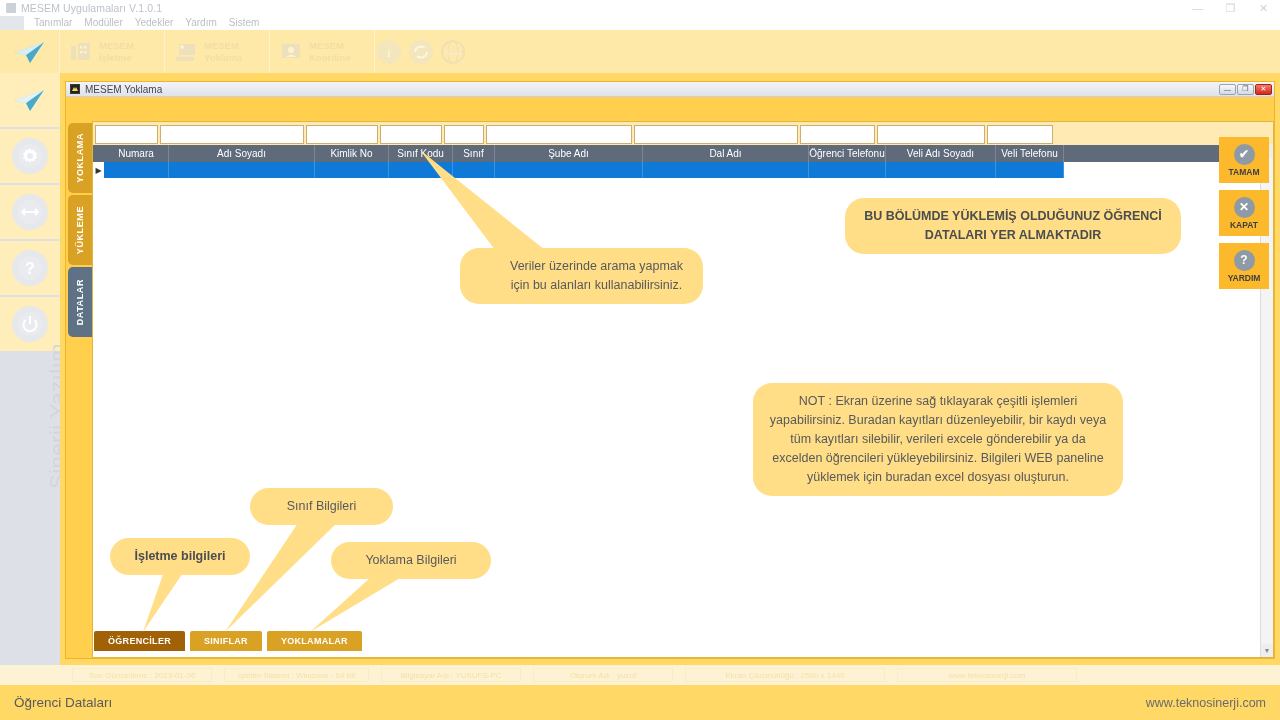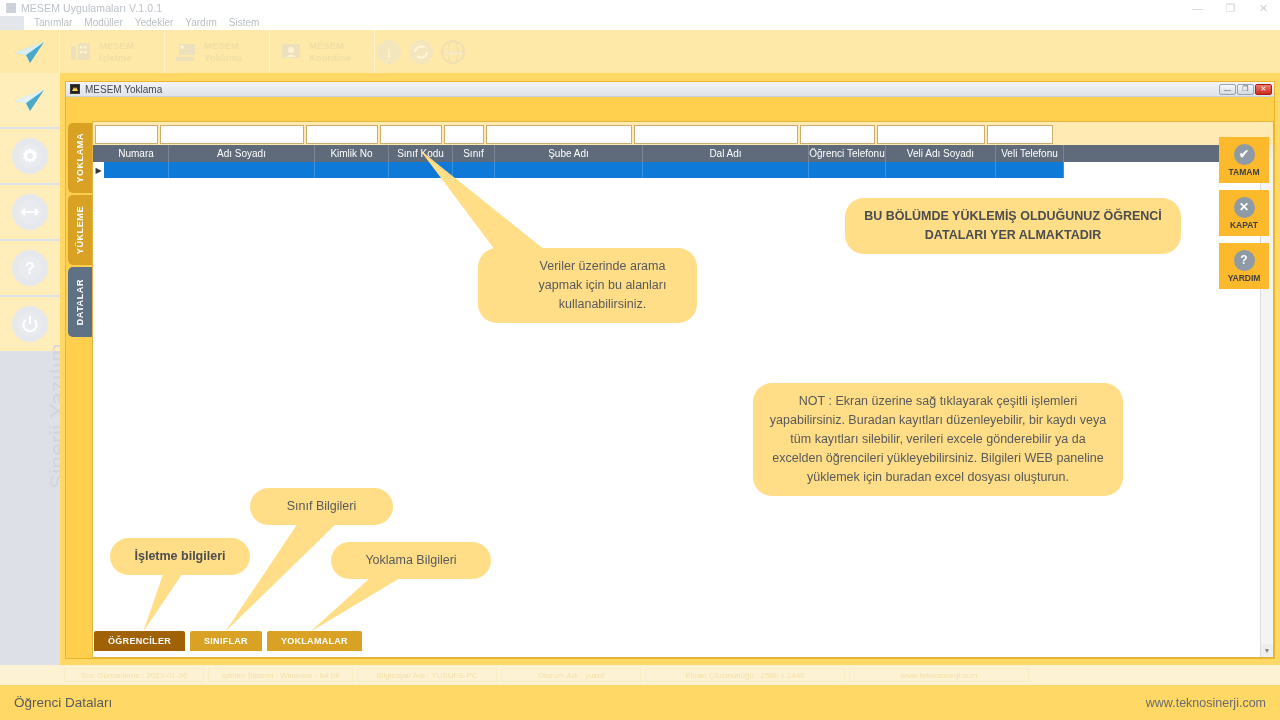--- a/index.html
+++ b/index.html
@@ -226,21 +226,21 @@
   }
   .callout.strong { font-weight: bold; color: #4c4d4f; }
   .tail { position: absolute; z-index: 29; }
 
   
   .statusstrip {
     position: absolute; top: 665px; left: 0; width: 1280px; height: 20px;
     background: #fdf3d4; display: flex; align-items: center;
   }
   .status-cell {
-    height: 14px; border: 1px solid #fbedc3; margin-left: 4px;
+    height: 14px; border: 1px solid #fbedc3; margin-left: 12px;
     display: flex; align-items: center; justify-content: center;
     font-size: 8px; color: #f3e0aa;
   }
 
   
   .footer {
     position: absolute; top: 685px; left: 0; width: 1280px; height: 35px;
     background: #ffd866; display: flex; align-items: center;
     padding: 0 14px;
   }
@@ -503,21 +503,21 @@
 
 <svg class="tail" style="left:0;top:0;width:1280px;height:720px;pointer-events:none">
   <polygon points="420,150 545,250 495,250" fill="#ffde87"></polygon>
   <polygon points="143,632 175,540 205,540" fill="#ffde87"></polygon>
   <polygon points="225,632 300,520 340,520" fill="#ffde87"></polygon>
   <polygon points="310,632 370,578 400,578" fill="#ffde87"></polygon>
 </svg>
 
 <div class="callout strong" style="left:845px;top:198px;width:336px;">BU BÖLÜMDE YÜKLEMİŞ OLDUĞUNUZ ÖĞRENCİ DATALARI YER ALMAKTADIR</div>
 
-<div class="callout" style="left:478px;top:248px;width:219px;padding-left:44px;">Veriler üzerinde arama yapmak için bu alanları kullanabilirsiniz.</div>
+<div class="callout" style="left:460px;top:248px;width:243px;padding-left:44px;">Veriler üzerinde arama yapmak için bu alanları kullanabilirsiniz.</div>
 
 <div class="callout" style="left:753px;top:383px;width:370px;text-align:center;">NOT : Ekran üzerine sağ tıklayarak çeşitli işlemleri yapabilirsiniz. Buradan kayıtları düzenleyebilir, bir kaydı veya tüm kayıtları silebilir, verileri excele gönderebilir ya da excelden öğrencileri yükleyebilirsiniz. Bilgileri WEB paneline yüklemek için buradan excel dosyası oluşturun.</div>
 
 <div class="callout strong" style="left:110px;top:538px;width:140px;padding:9px 10px;">İşletme bilgileri</div>
 
 <div class="callout" style="left:250px;top:488px;width:143px;padding:9px 10px;">Sınıf Bilgileri</div>
 
 <div class="callout" style="left:331px;top:542px;width:160px;padding:9px 10px;">Yoklama Bilgileri</div>
 
 <div class="statusstrip">

